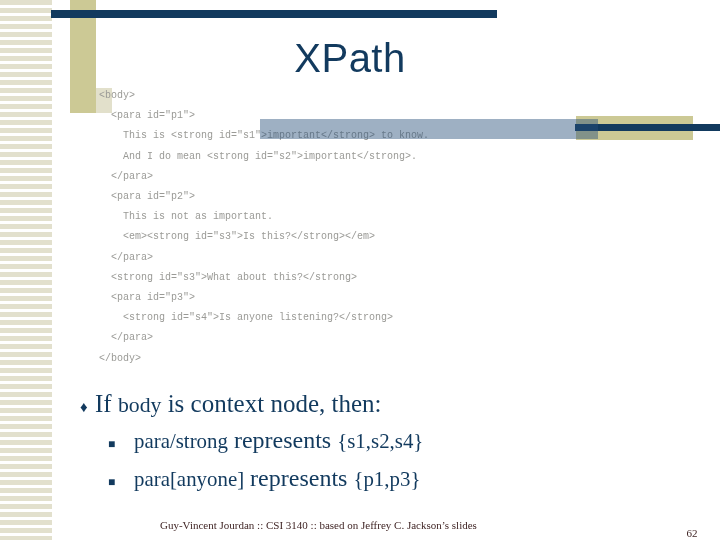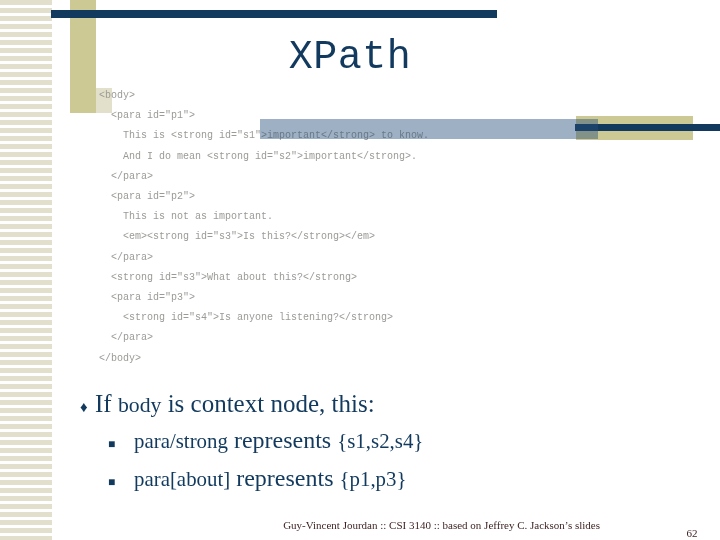--- a/index.html
+++ b/index.html
@@ -93,21 +93,21 @@
     background: rgba(41, 80, 122, 0.45);
   }
 
   
   #title {
     position: absolute;
     left: 0;
     top: 38px;
     width: 700px;
     text-align: center;
-    font-family: Liberation Mono, monospace;
+    font-family: Liberation Sans, sans-serif;
     font-size: 40px;
     color: #123a5e;
     line-height: 1;
     letter-spacing: 0.5px;
   }
 
   
   #code-block {
     position: absolute;
     left: 99px;
@@ -182,21 +182,21 @@
     left: 0;
     top: 518px;
     width: 720px;
     height: 20px;
   }
   #footer-text {
     position: absolute;
     left: 160px;
     top: 0;
     width: 440px;
-    text-align: right;
+    text-align: left;
     font-family: "Liberation Serif", serif;
     font-size: 11px;
     color: #3b1f1f;
     line-height: 14px;
   }
   #footer-page {
     position: absolute;
     left: 648px;
     top: 8px;
     width: 40px;
@@ -223,31 +223,31 @@
   <div id="code-block"><div class="code-line">&lt;body&gt;</div><div class="code-line">  &lt;para id="p1"&gt;</div><div class="code-line">    This is &lt;strong id="s1"&gt;important&lt;/strong&gt; to know.</div><div class="code-line">    And I do mean &lt;strong id="s2"&gt;important&lt;/strong&gt;.</div><div class="code-line">  &lt;/para&gt;</div><div class="code-line">  &lt;para id="p2"&gt;</div><div class="code-line">    This is not as important.</div><div class="code-line">    &lt;em&gt;&lt;strong id="s3"&gt;Is this?&lt;/strong&gt;&lt;/em&gt;</div><div class="code-line">  &lt;/para&gt;</div><div class="code-line">  &lt;strong id="s3"&gt;What about this?&lt;/strong&gt;</div><div class="code-line">  &lt;para id="p3"&gt;</div><div class="code-line">    &lt;strong id="s4"&gt;Is anyone listening?&lt;/strong&gt;</div><div class="code-line">  &lt;/para&gt;</div><div class="code-line">&lt;/body&gt;</div></div>
 
   <div id="right-khaki"></div>
   <div id="right-rule"></div>
   <div id="code-band"></div>
 
   <div id="bullets">
 
     <div class="bullet-l1">
       <span class="marker">♦</span>
-      <span class="text"><span class="serif-b">If </span><span class="mono">body</span><span class="serif-b"> is context node, this:</span></span>
+      <span class="text"><span class="serif-b">If </span><span class="mono">body</span><span class="serif-b"> is context node, then:</span></span>
     </div>
 
     <div class="bullet-l2">
       <span class="marker">■</span>
       <span class="text"><span class="mono">para/strong</span><span class="serif-b"> represents </span><span class="mono">{s1,s2,s4}</span></span>
     </div>
 
     <div class="bullet-l2">
       <span class="marker">■</span>
-      <span class="text"><span class="mono">para[about]</span><span class="serif-b"> represents </span><span class="mono">{p1,p3}</span></span>
+      <span class="text"><span class="mono">para[anyone]</span><span class="serif-b"> represents </span><span class="mono">{p1,p3}</span></span>
     </div>
 
   </div>
 
   <div id="footer">
     <div id="footer-text">Guy-Vincent Jourdan :: CSI 3140 :: based on Jeffrey C. Jackson’s slides</div>
     <div id="footer-page">62</div>
   </div>
 
 </div>

